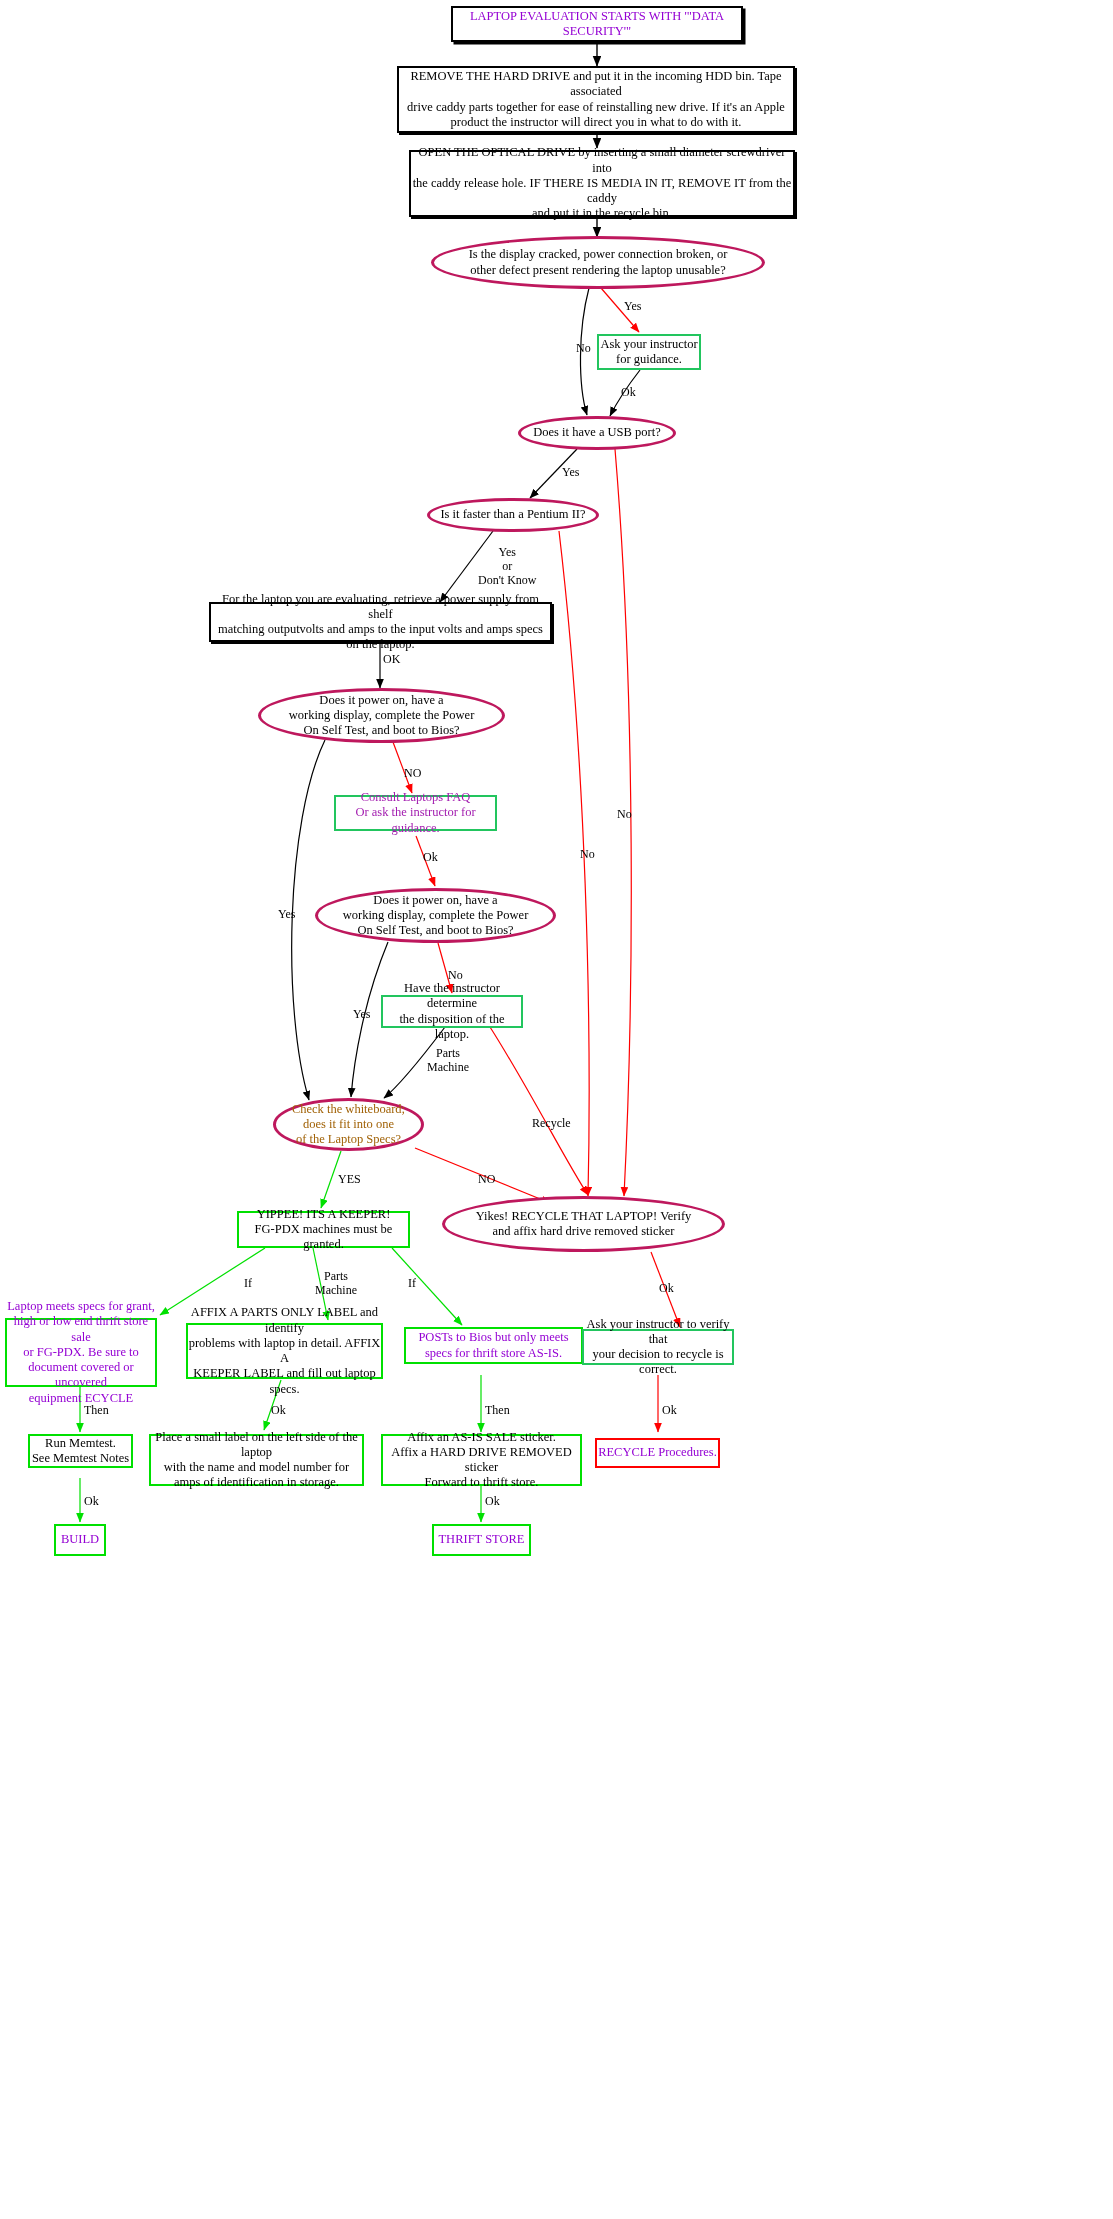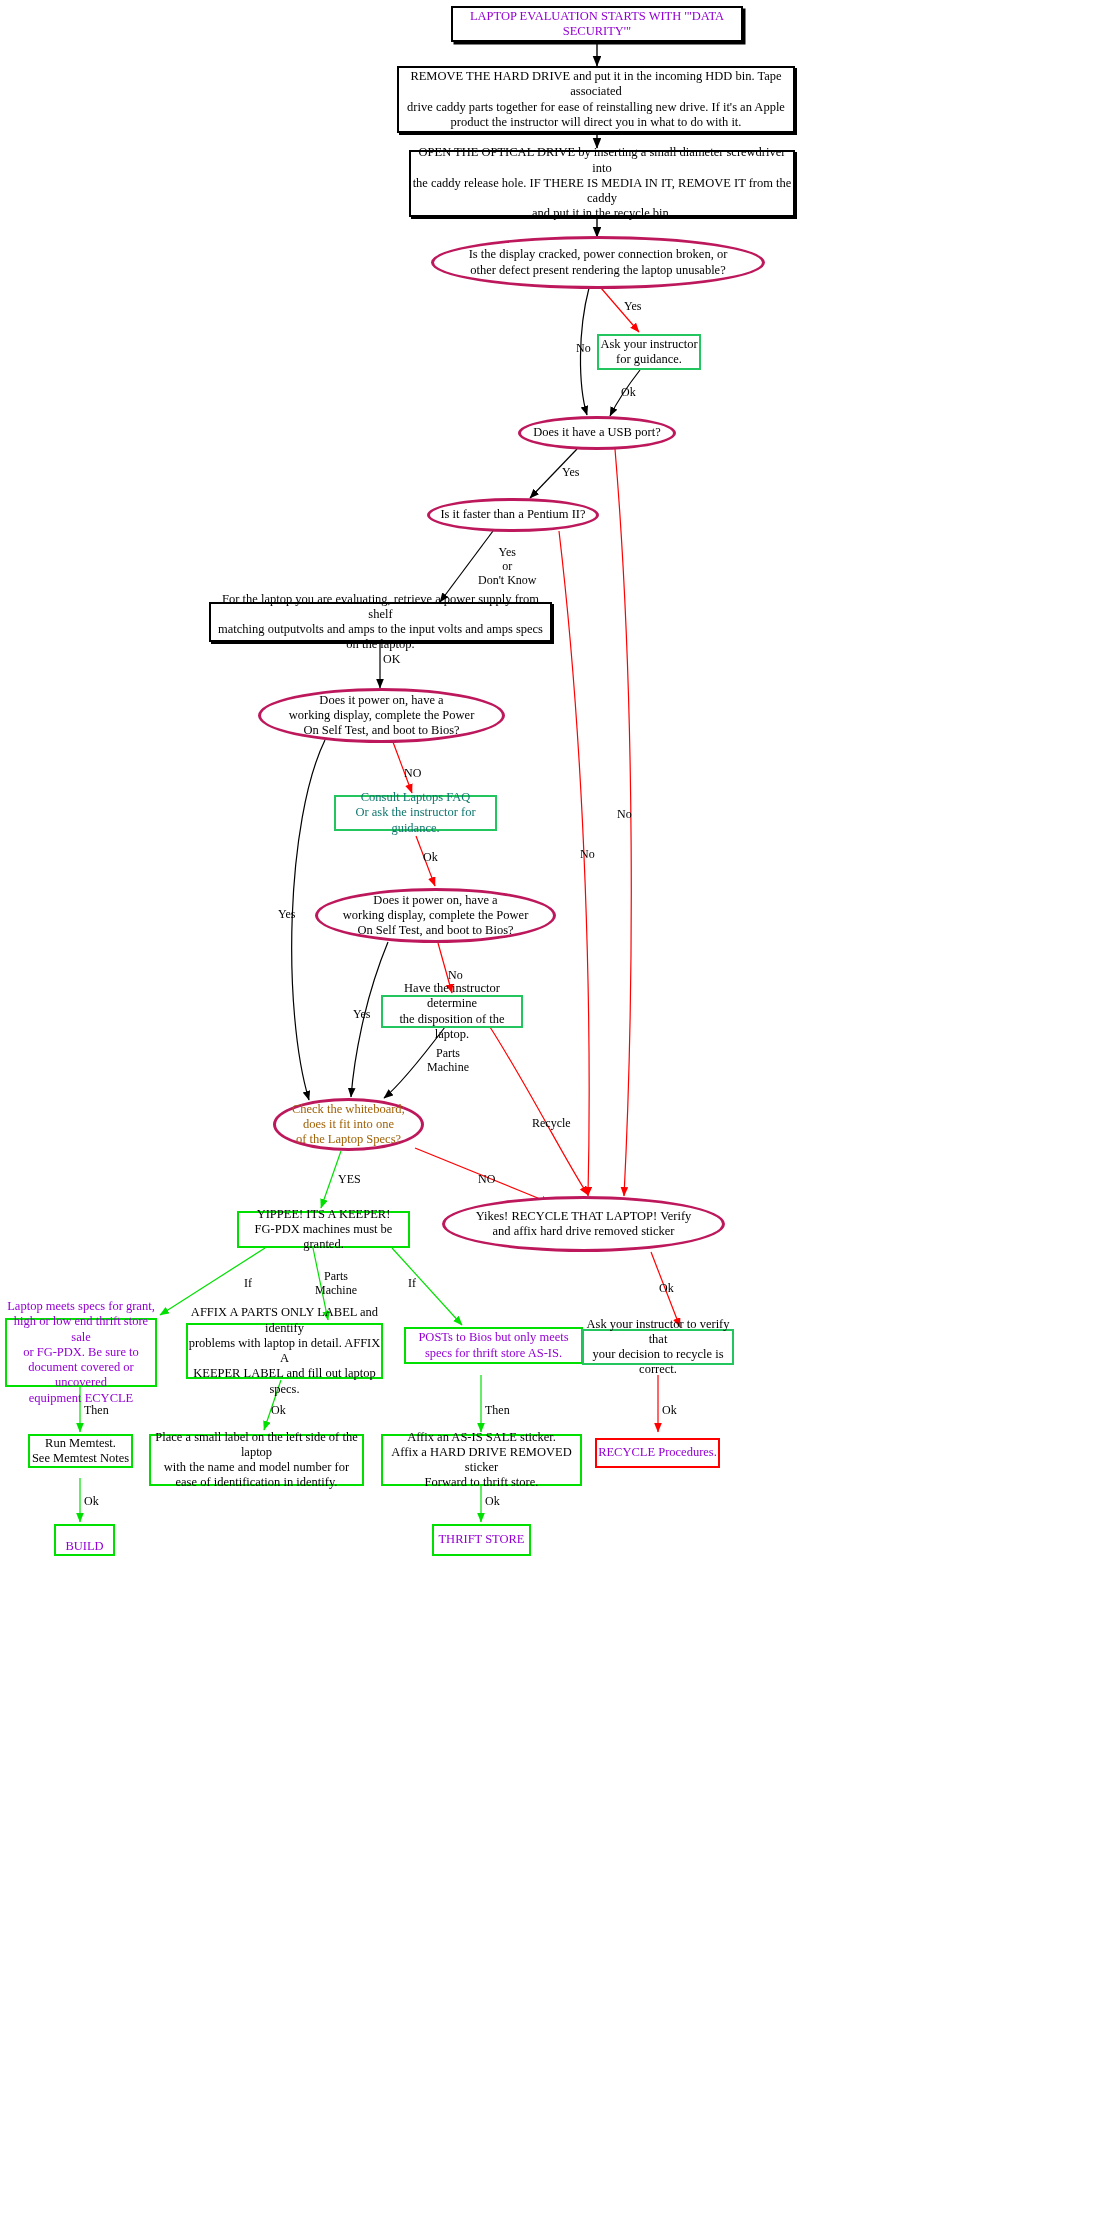--- a/index.html
+++ b/index.html
@@ -45,21 +45,21 @@
     border: 2px solid #000000;
     box-shadow: 2px 2px 0 #000000;
     font-size: 12.5px;
     color: #000000;
   }
   .box-yellow {
     border: 2px solid #22c55e;
     font-size: 12.5px;
     color: #000000;
   }
-  .box-yellow.purple-text { color: #0f766e; align-items: center; }
+  .box-yellow.purple-text { color: #a21caf; align-items: center; }
   .box-green {
     border: 2.4px solid #00e000;
     font-size: 12.5px;
     color: #000000;
   }
   .box-green.purple-text { color: #9400d3; }
   .box-red {
     border: 2px solid #ff0000;
     font-size: 12.5px;
     color: #9400d3;
@@ -270,34 +270,34 @@
   </div>
 
   <div class="node box-green" style="left:28px; top:1434px; width:105px; height:34px;">
     <span class="txt">Run Memtest.
 See Memtest Notes</span>
   </div>
 
   <div class="node box-green" style="left:149px; top:1434px; width:215px; height:52px;">
     <span class="txt">Place a small label on the left side of the laptop
 with the name and model number for
-ease of identification in identify.</span>
+amps of identification in storage.</span>
   </div>
 
   <div class="node box-green" style="left:381px; top:1434px; width:201px; height:52px;">
     <span class="txt">Affix an AS-IS SALE sticker.
 Affix a HARD DRIVE REMOVED sticker
 Forward to thrift store.</span>
   </div>
 
   <div class="node box-red" style="left:595px; top:1438px; width:125px; height:30px;">
     <span class="txt">RECYCLE Procedures.</span>
   </div>
 
-  <div class="node box-green purple-text" style="left:54px; top:1524px; width:61px; height:32px;align-items:flex-end;">
+  <div class="node box-green purple-text" style="left:54px; top:1524px; width:52px; height:32px;">
     <span class="txt">BUILD</span>
   </div>
 
   <div class="node box-green purple-text" style="left:432px; top:1524px; width:99px; height:32px;">
     <span class="txt">THRIFT STORE</span>
   </div>
 
   <div class="edge-label" style="left:624px; top:300px;">Yes</div>
   <div class="edge-label" style="left:576px; top:342px;">No</div>
   <div class="edge-label" style="left:621px; top:386px;">Ok</div>

